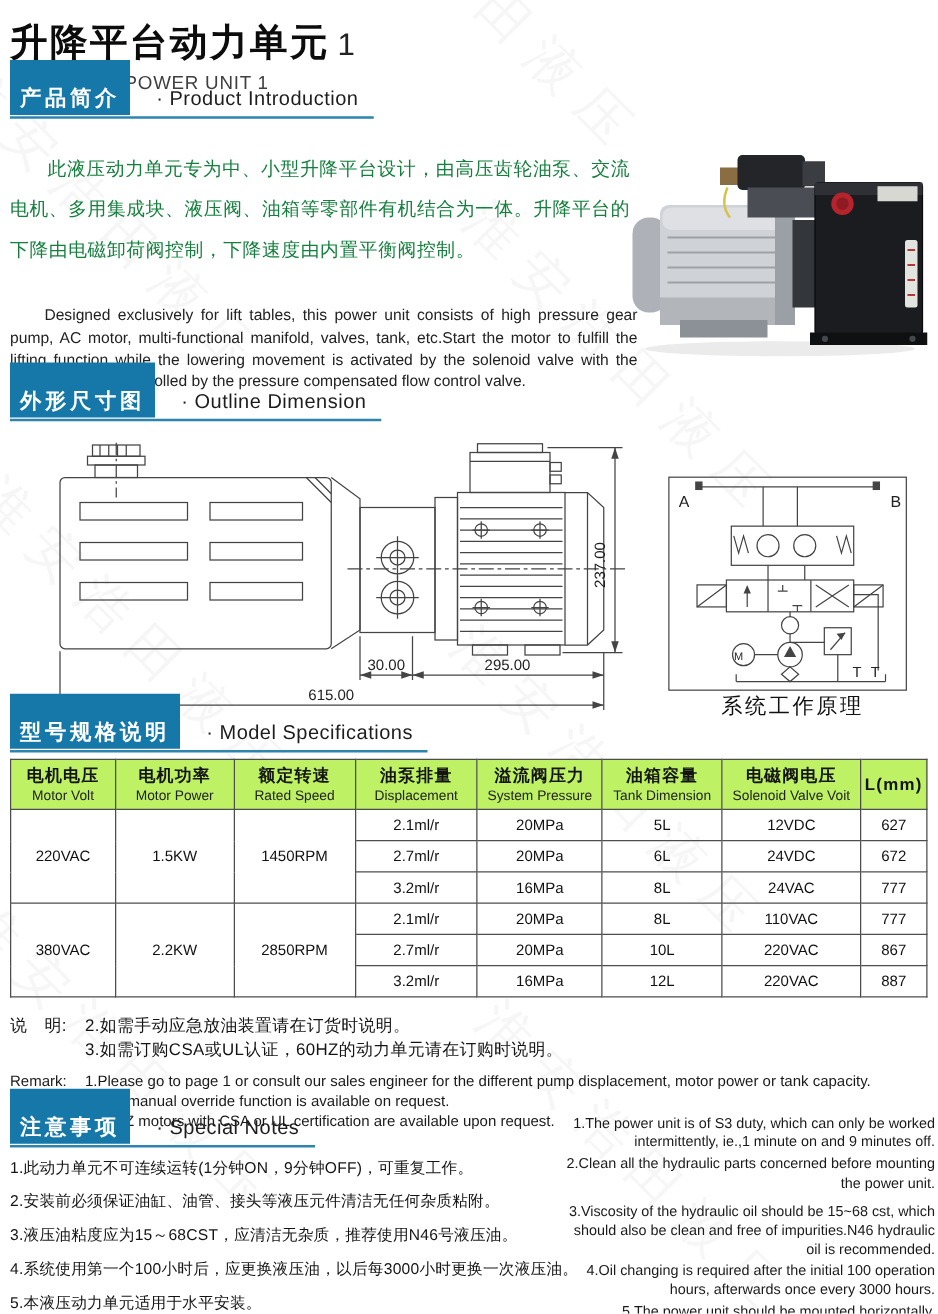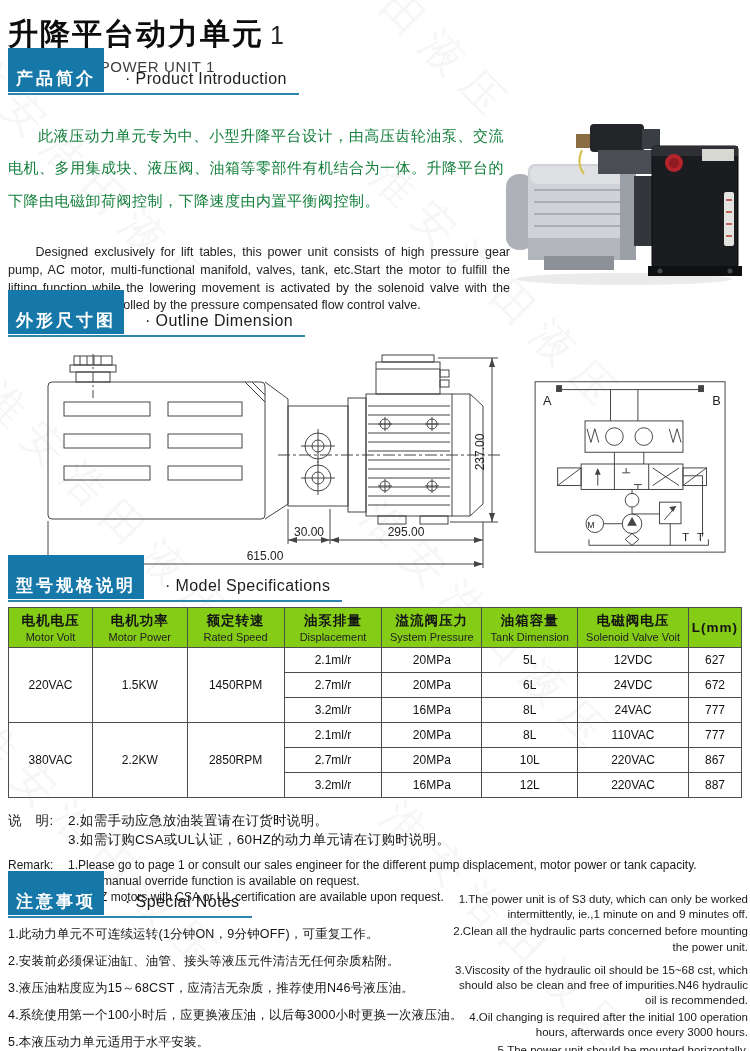--- a/index.html
+++ b/index.html
@@ -27,21 +27,21 @@
   .photo{position:absolute;left:502px;top:116px;width:240px;height:172px;z-index:1;}
   
   .drawing{position:absolute;left:40px;top:354px;z-index:2;}
   .schema{position:absolute;left:528px;top:370px;z-index:2;}
   .schema-cap{position:absolute;left:528px;top:553px;width:212px;z-index:2;text-align:center;
               font-size:17px;letter-spacing:2px;color:#111;}
   svg text{font-family:"Liberation Sans","DejaVu Sans",sans-serif;}
   
   .spec{position:absolute;left:8px;top:607px;width:734px;z-index:2;border-collapse:collapse;}
   .spec td,.spec th{border:1px solid #4d4d4d;text-align:center;vertical-align:middle;}
-  .spec th{background:#84cc16;padding:4px 2px;font-weight:normal;}
+  .spec th{background:#bef264;padding:4px 2px;font-weight:normal;}
   .spec .h-zh{display:block;font-size:13.5px;font-weight:bold;color:#141414;letter-spacing:1px;}
   .spec .h-en{display:block;font-size:11px;color:#222;margin-top:1px;}
   .spec td{font-size:12px;height:22px;line-height:1;color:#111;}
   
   .remark{position:absolute;left:8px;top:812px;width:740px;z-index:2;}
   .r-block{position:relative;padding-left:60px;}
   .r-label{position:absolute;left:0;top:0;}
   .r-zh{font-size:13.5px;line-height:1.38;color:#141414;letter-spacing:0.3px;}
   .r-en{font-size:12px;line-height:1.33;color:#1a1a1a;margin-top:9px;}
   .r-en .r-label{letter-spacing:0;}
@@ -263,20 +263,21 @@
         <path d="M104 167 L111 173 L104 179 L97 173 z"></path>
         <path d="M60 179H182 M60 179V173 M182 179V173"></path>
       </g>
     </g>
     <text x="13" y="36" font-size="13" fill="#222">A</text>
     <text x="186" y="36" font-size="13" fill="#222">B</text>
     <text x="62" y="161" font-size="9" fill="#222" text-anchor="middle">M</text>
     <text x="155" y="175" font-size="12" fill="#222">T</text>
     <text x="170" y="175" font-size="12" fill="#222">T</text>
   </svg>
+  <div class="schema-cap">系统工作原理</div>
 
   <div class="sec" style="left:8px;top:574px">
     <span class="sec-badge">型号规格说明</span><span class="sec-en">· Model Specifications</span>
   </div>
 
   <table class="spec">
     <colgroup>
       <col style="width:84px">
         <col style="width:95px">
         <col style="width:97px">

